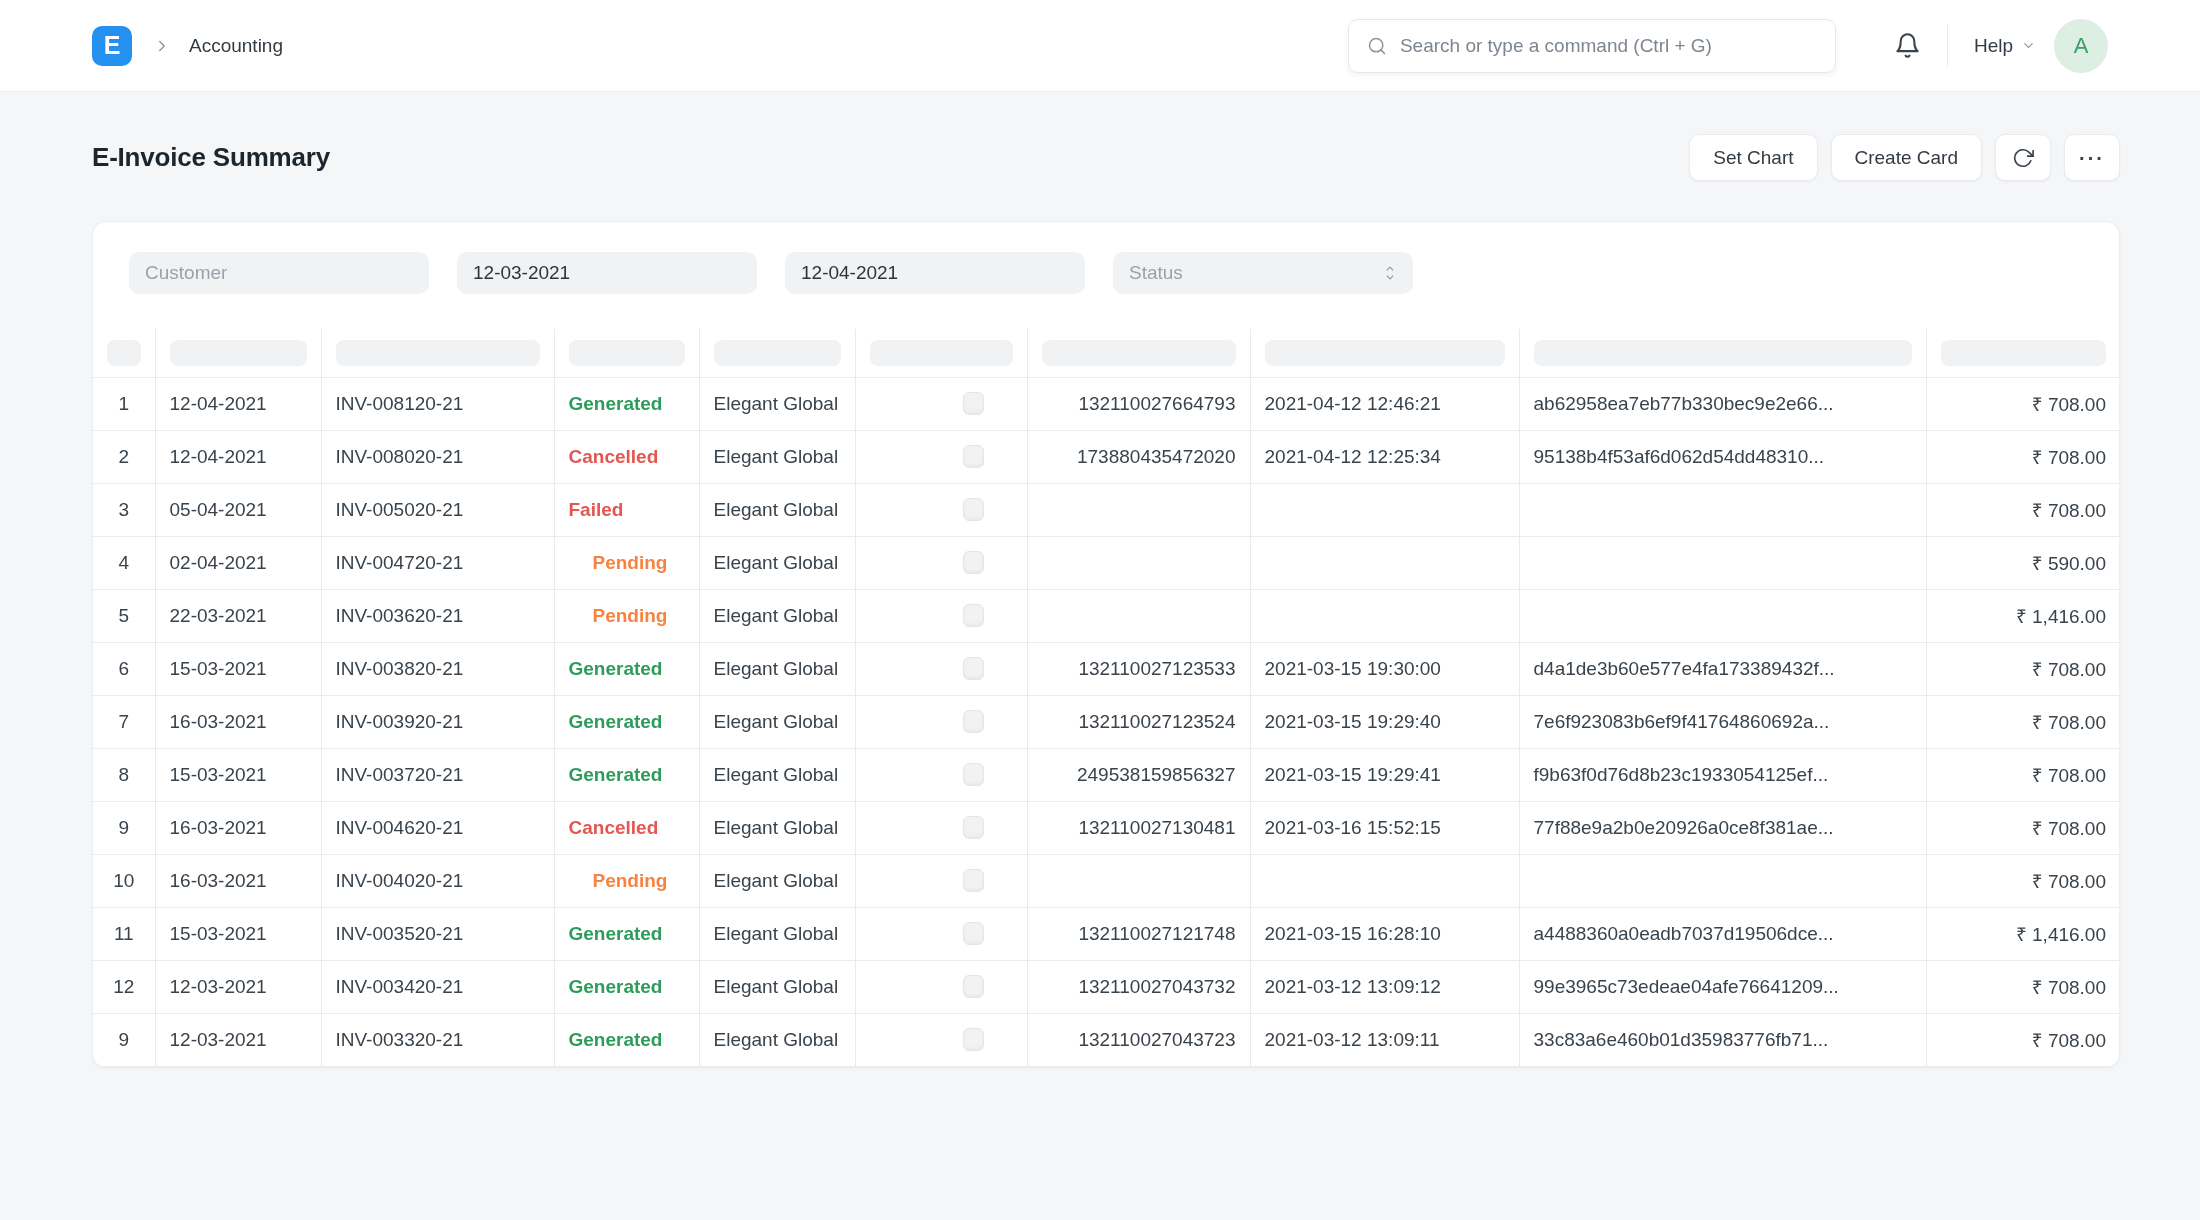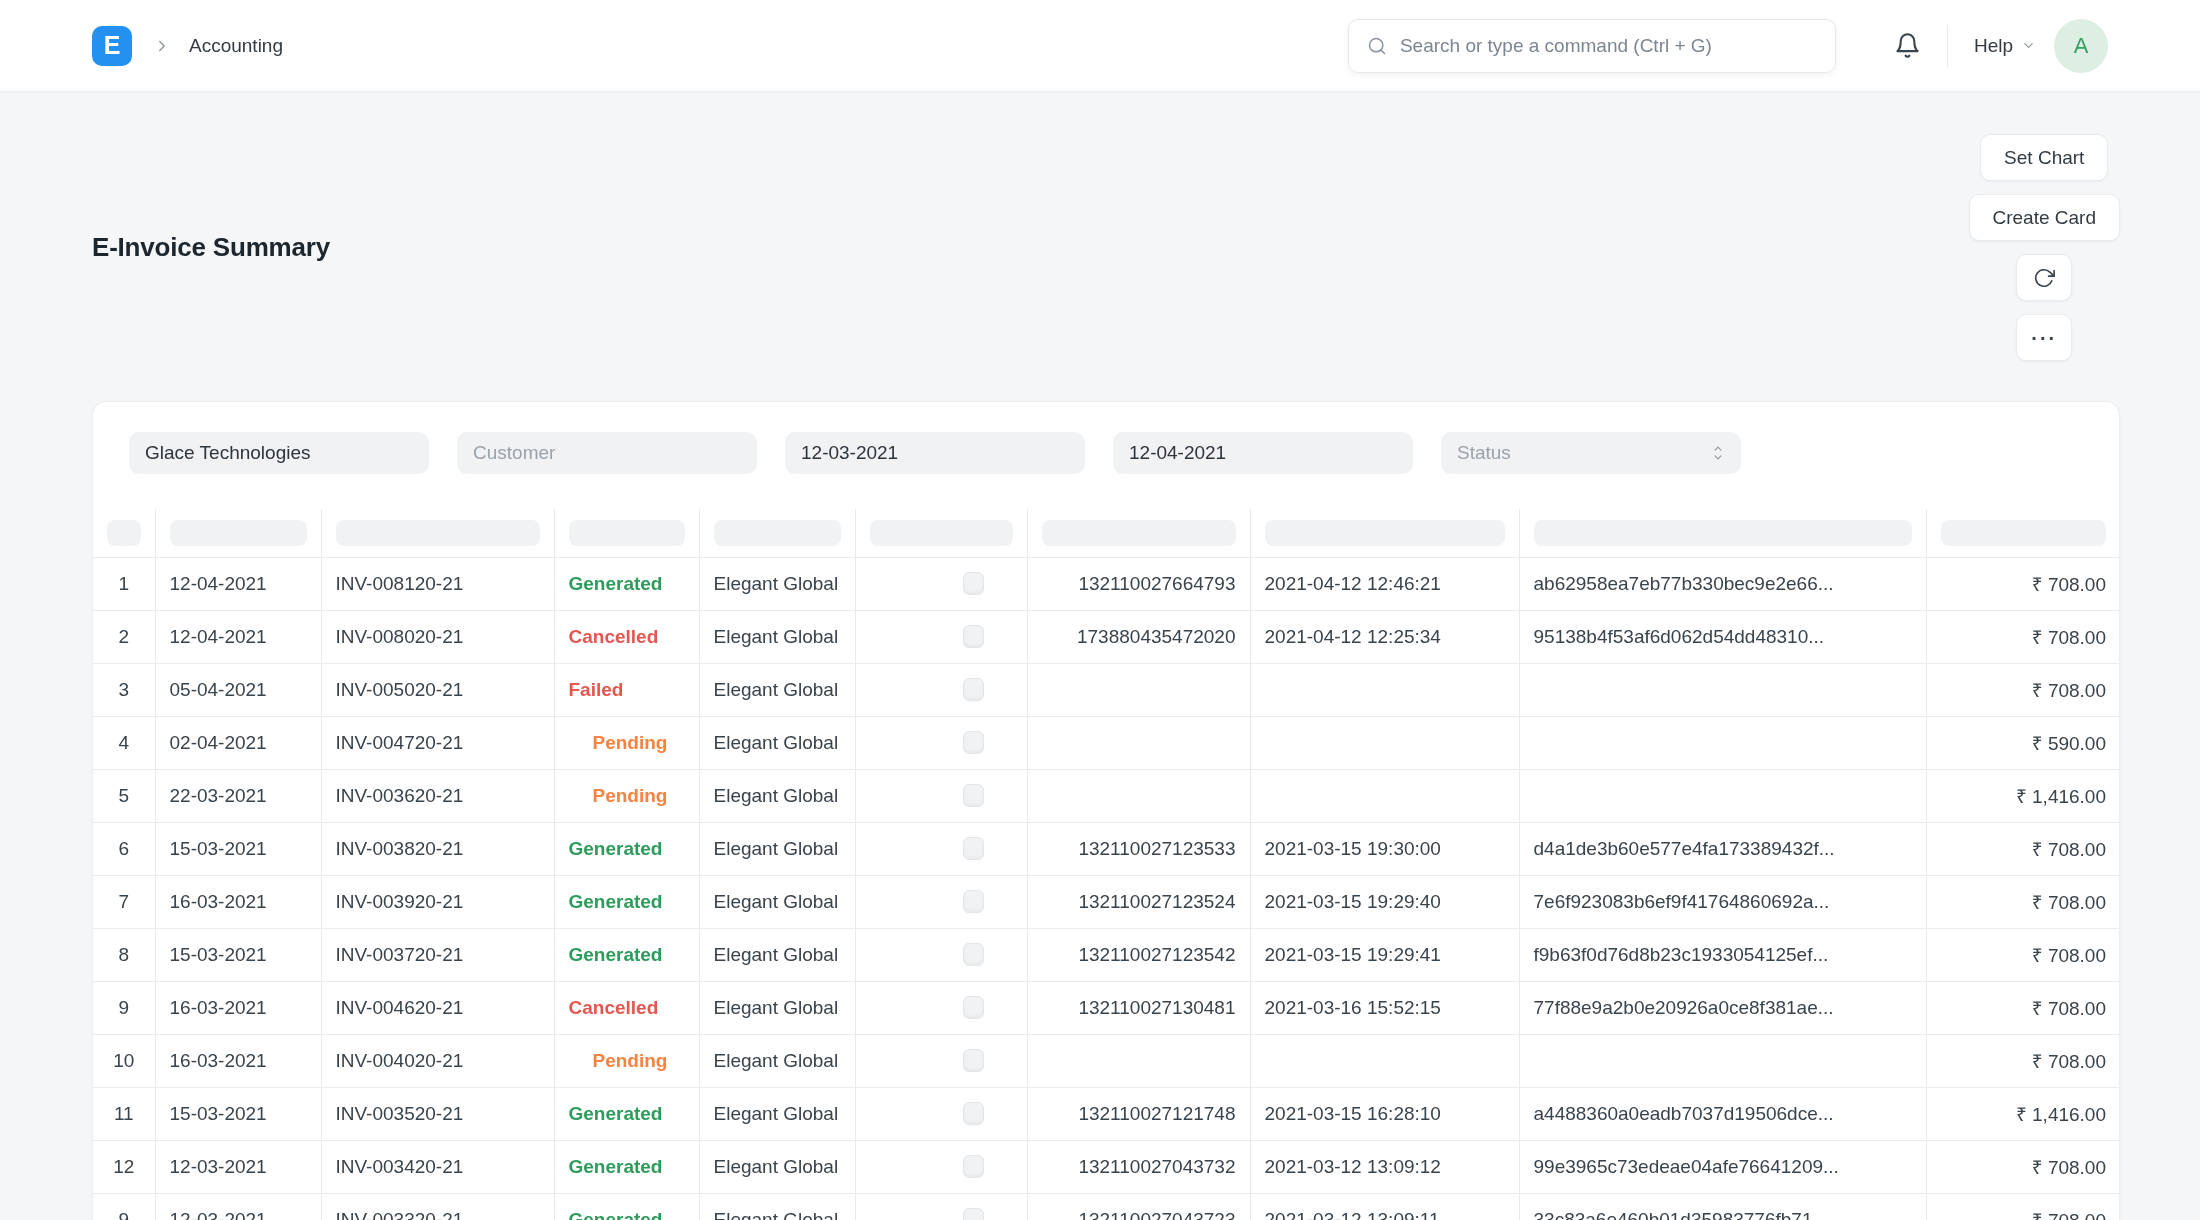--- a/index.html
+++ b/index.html
@@ -39,21 +39,21 @@
     width:54px; height:54px; border-radius:50%;
     background:var(--avatar-bg,#ddeee3); color:var(--avatar-text,#36a163);
     display:flex; align-items:center; justify-content:center;
     font-size:22px; font-weight:500; cursor:pointer;
   }
   
   .page-header {
     margin:42px 80px 0 92px; display:flex; align-items:center;
   }
   .page-title { font-size:26px; font-weight:700; color:#1d252d; letter-spacing:-.2px; }
-  .actions { margin-left:auto; display:flex; align-items:center; gap:13px;flex-direction:column; }
+  .actions { margin-left:auto; display:flex; align-items:center; gap:13px; }
   .btn {
     height:47px; background:#fff; border:1px solid #e9ebee; border-radius:10px;
     font-family:inherit; font-size:19px; font-weight:500; color:#323b43;
     padding:0 23px; cursor:pointer; box-shadow:0 1px 2px rgba(25,39,52,.05);
     display:flex; align-items:center; justify-content:center;
   }
   .btn.icon-btn { width:56px; padding:0; }
   .dots { font-size:20px; font-weight:700; letter-spacing:2px; color:#39434c; line-height:1; }
   
   .card {
@@ -158,21 +158,20 @@
     </button>
     <button class="btn icon-btn">
       <span class="dots">···</span>
     </button>
   </div>
 </div>
 
 <div class="card">
 
   <div class="filters">
-    <div class="filter-field">Glace Technologies</div>
     <div class="filter-field placeholder">Customer</div>
     <div class="filter-field">12-03-2021</div>
     <div class="filter-field">12-04-2021</div>
     <div class="filter-field placeholder select">
       <span>Status</span>
       <svg class="icon gray" width="14" height="18" viewBox="0 0 24 30">
           <polyline points="7 10 12 5 17 10"></polyline>
           <polyline points="7 20 12 25 17 20"></polyline>
         </svg>
     </div>
@@ -310,21 +309,21 @@
     <td>7e6f923083b6ef9f41764860692a...</td>
     <td class="num">₹ 708.00</td>
   </tr>
         <tr>
     <td class="rownum">8</td>
     <td>15-03-2021</td>
     <td>INV-003720-21</td>
     <td class="cell-status st-green">Generated</td>
     <td>Elegant Global</td>
     <td class="cell-isreturn"><span class="cbx"></span></td>
-    <td class="num">132110027123542</td>
+    <td class="num">249538159856327</td>
     <td>2021-03-15 19:29:41</td>
     <td>f9b63f0d76d8b23c1933054125ef...</td>
     <td class="num">₹ 708.00</td>
   </tr>
         <tr>
     <td class="rownum">9</td>
     <td>16-03-2021</td>
     <td>INV-004620-21</td>
     <td class="cell-status st-red">Cancelled</td>
     <td>Elegant Global</td>

